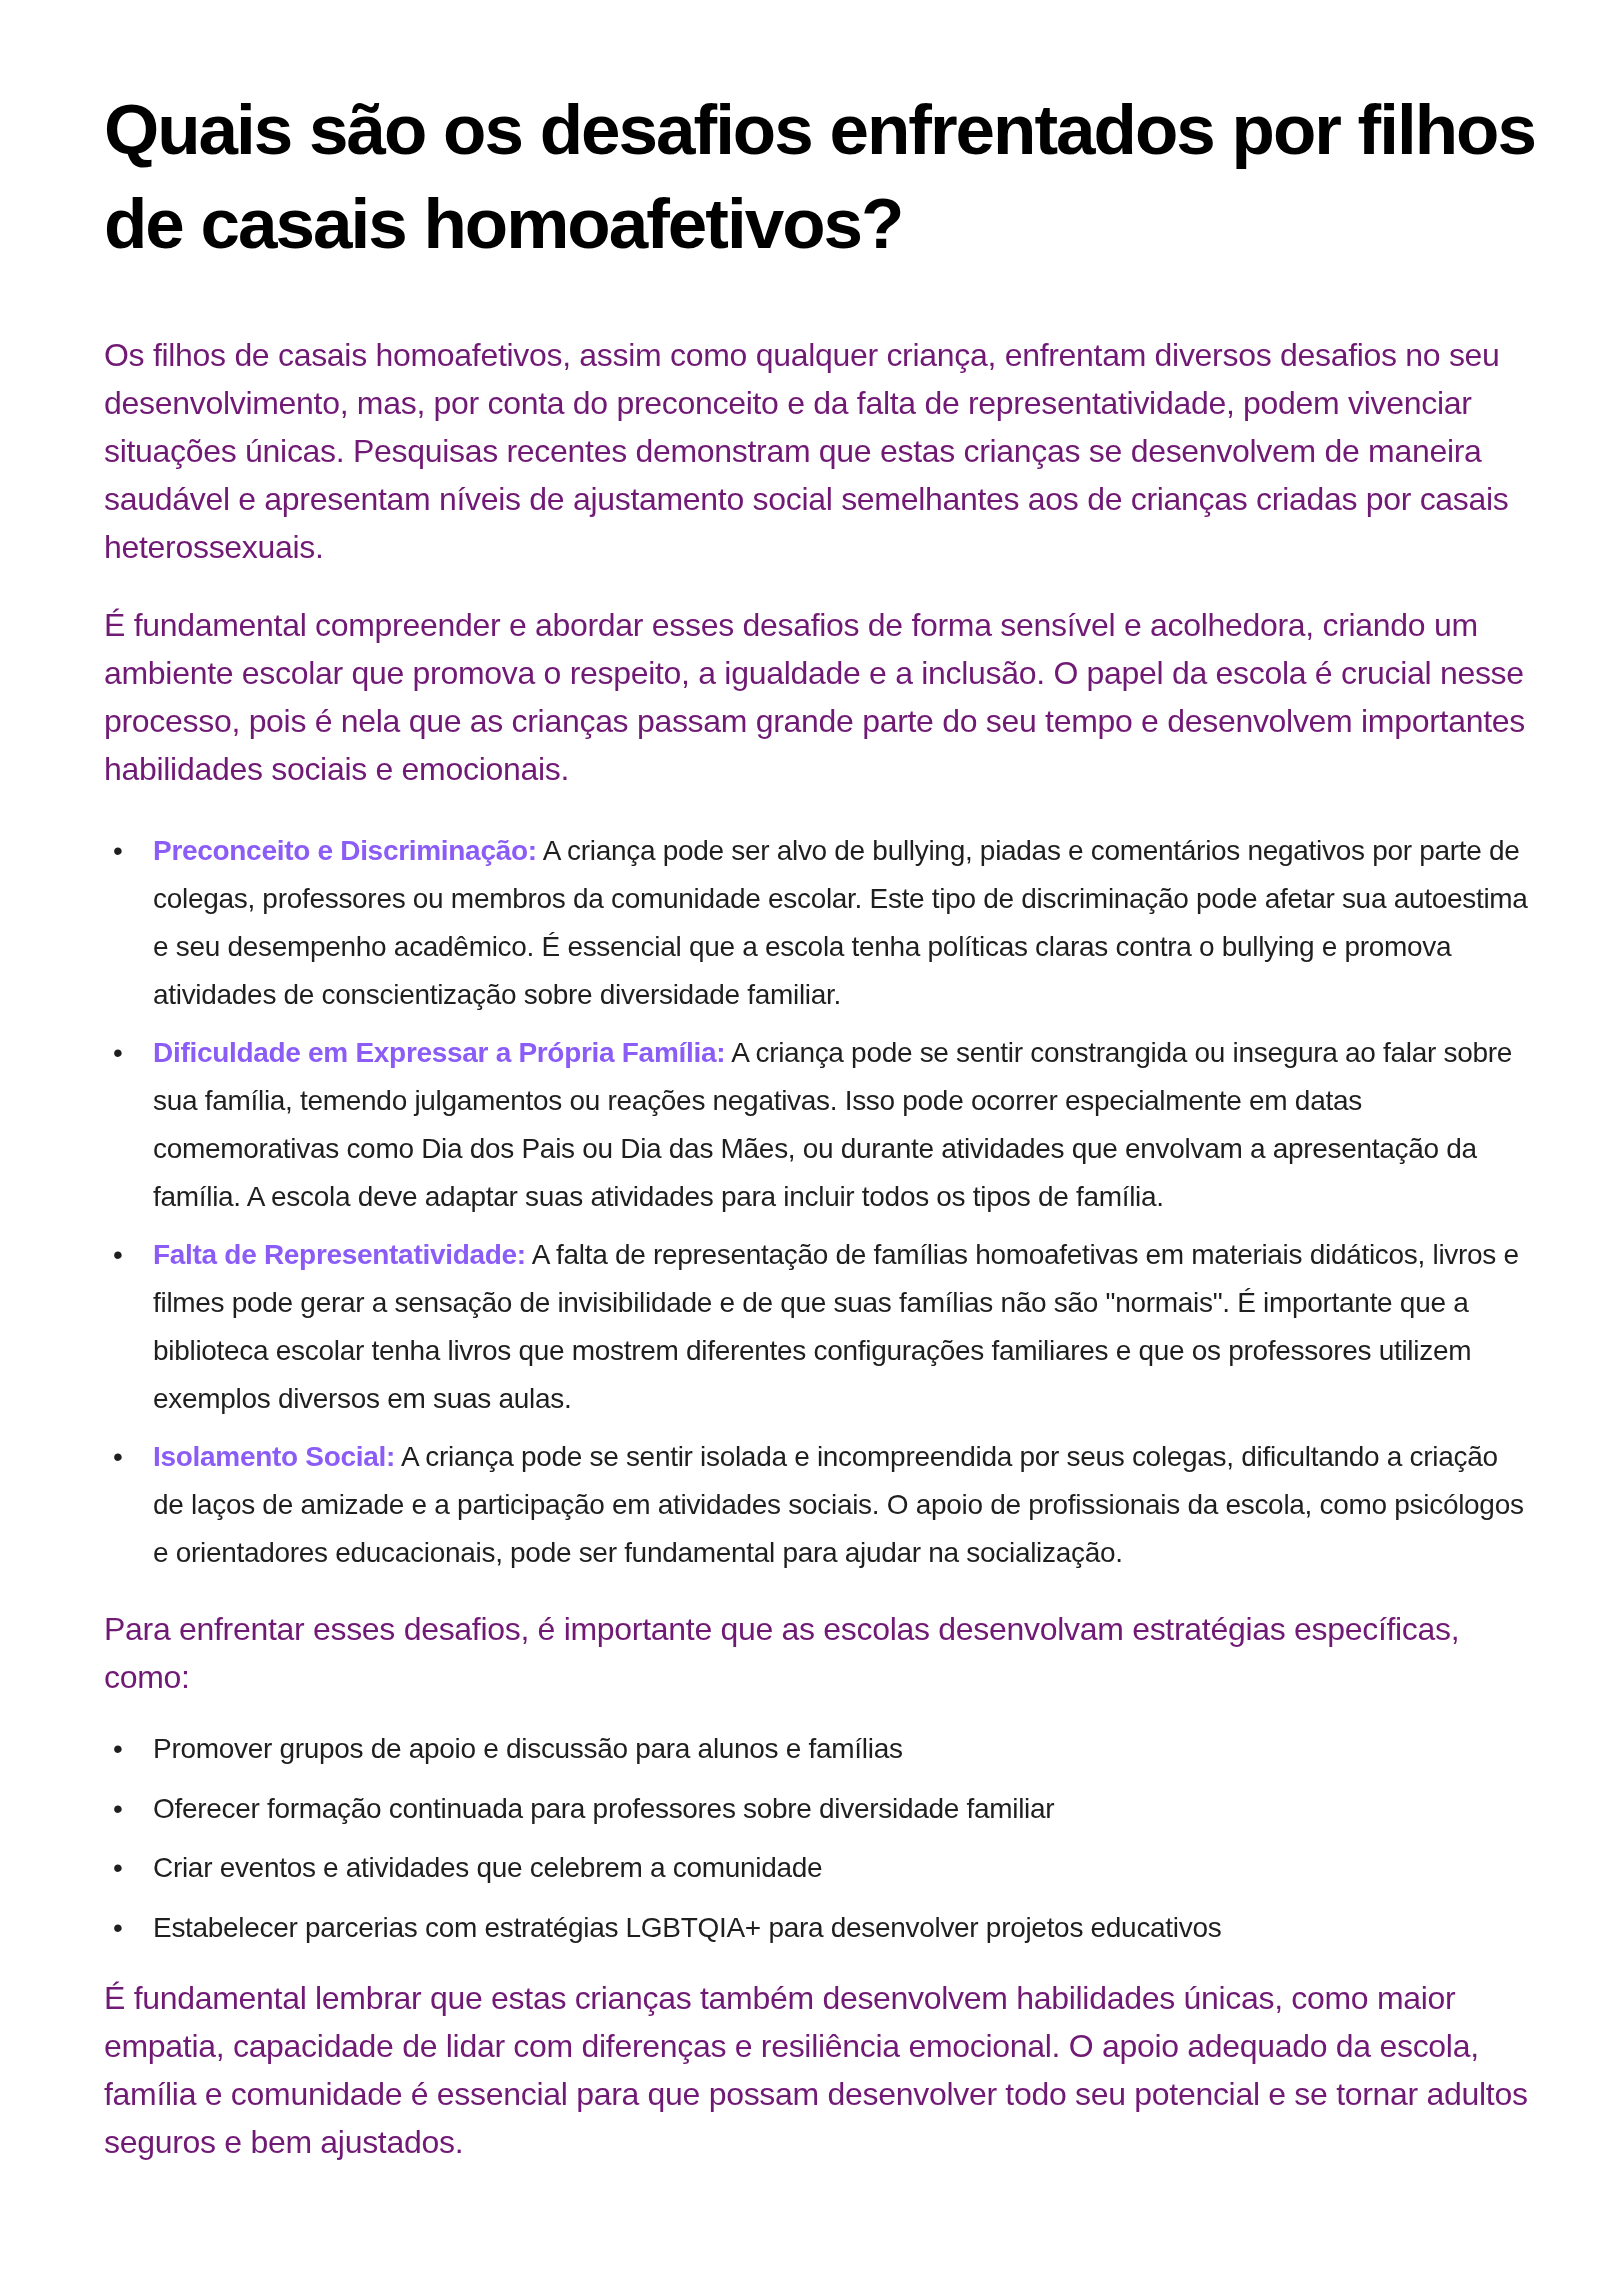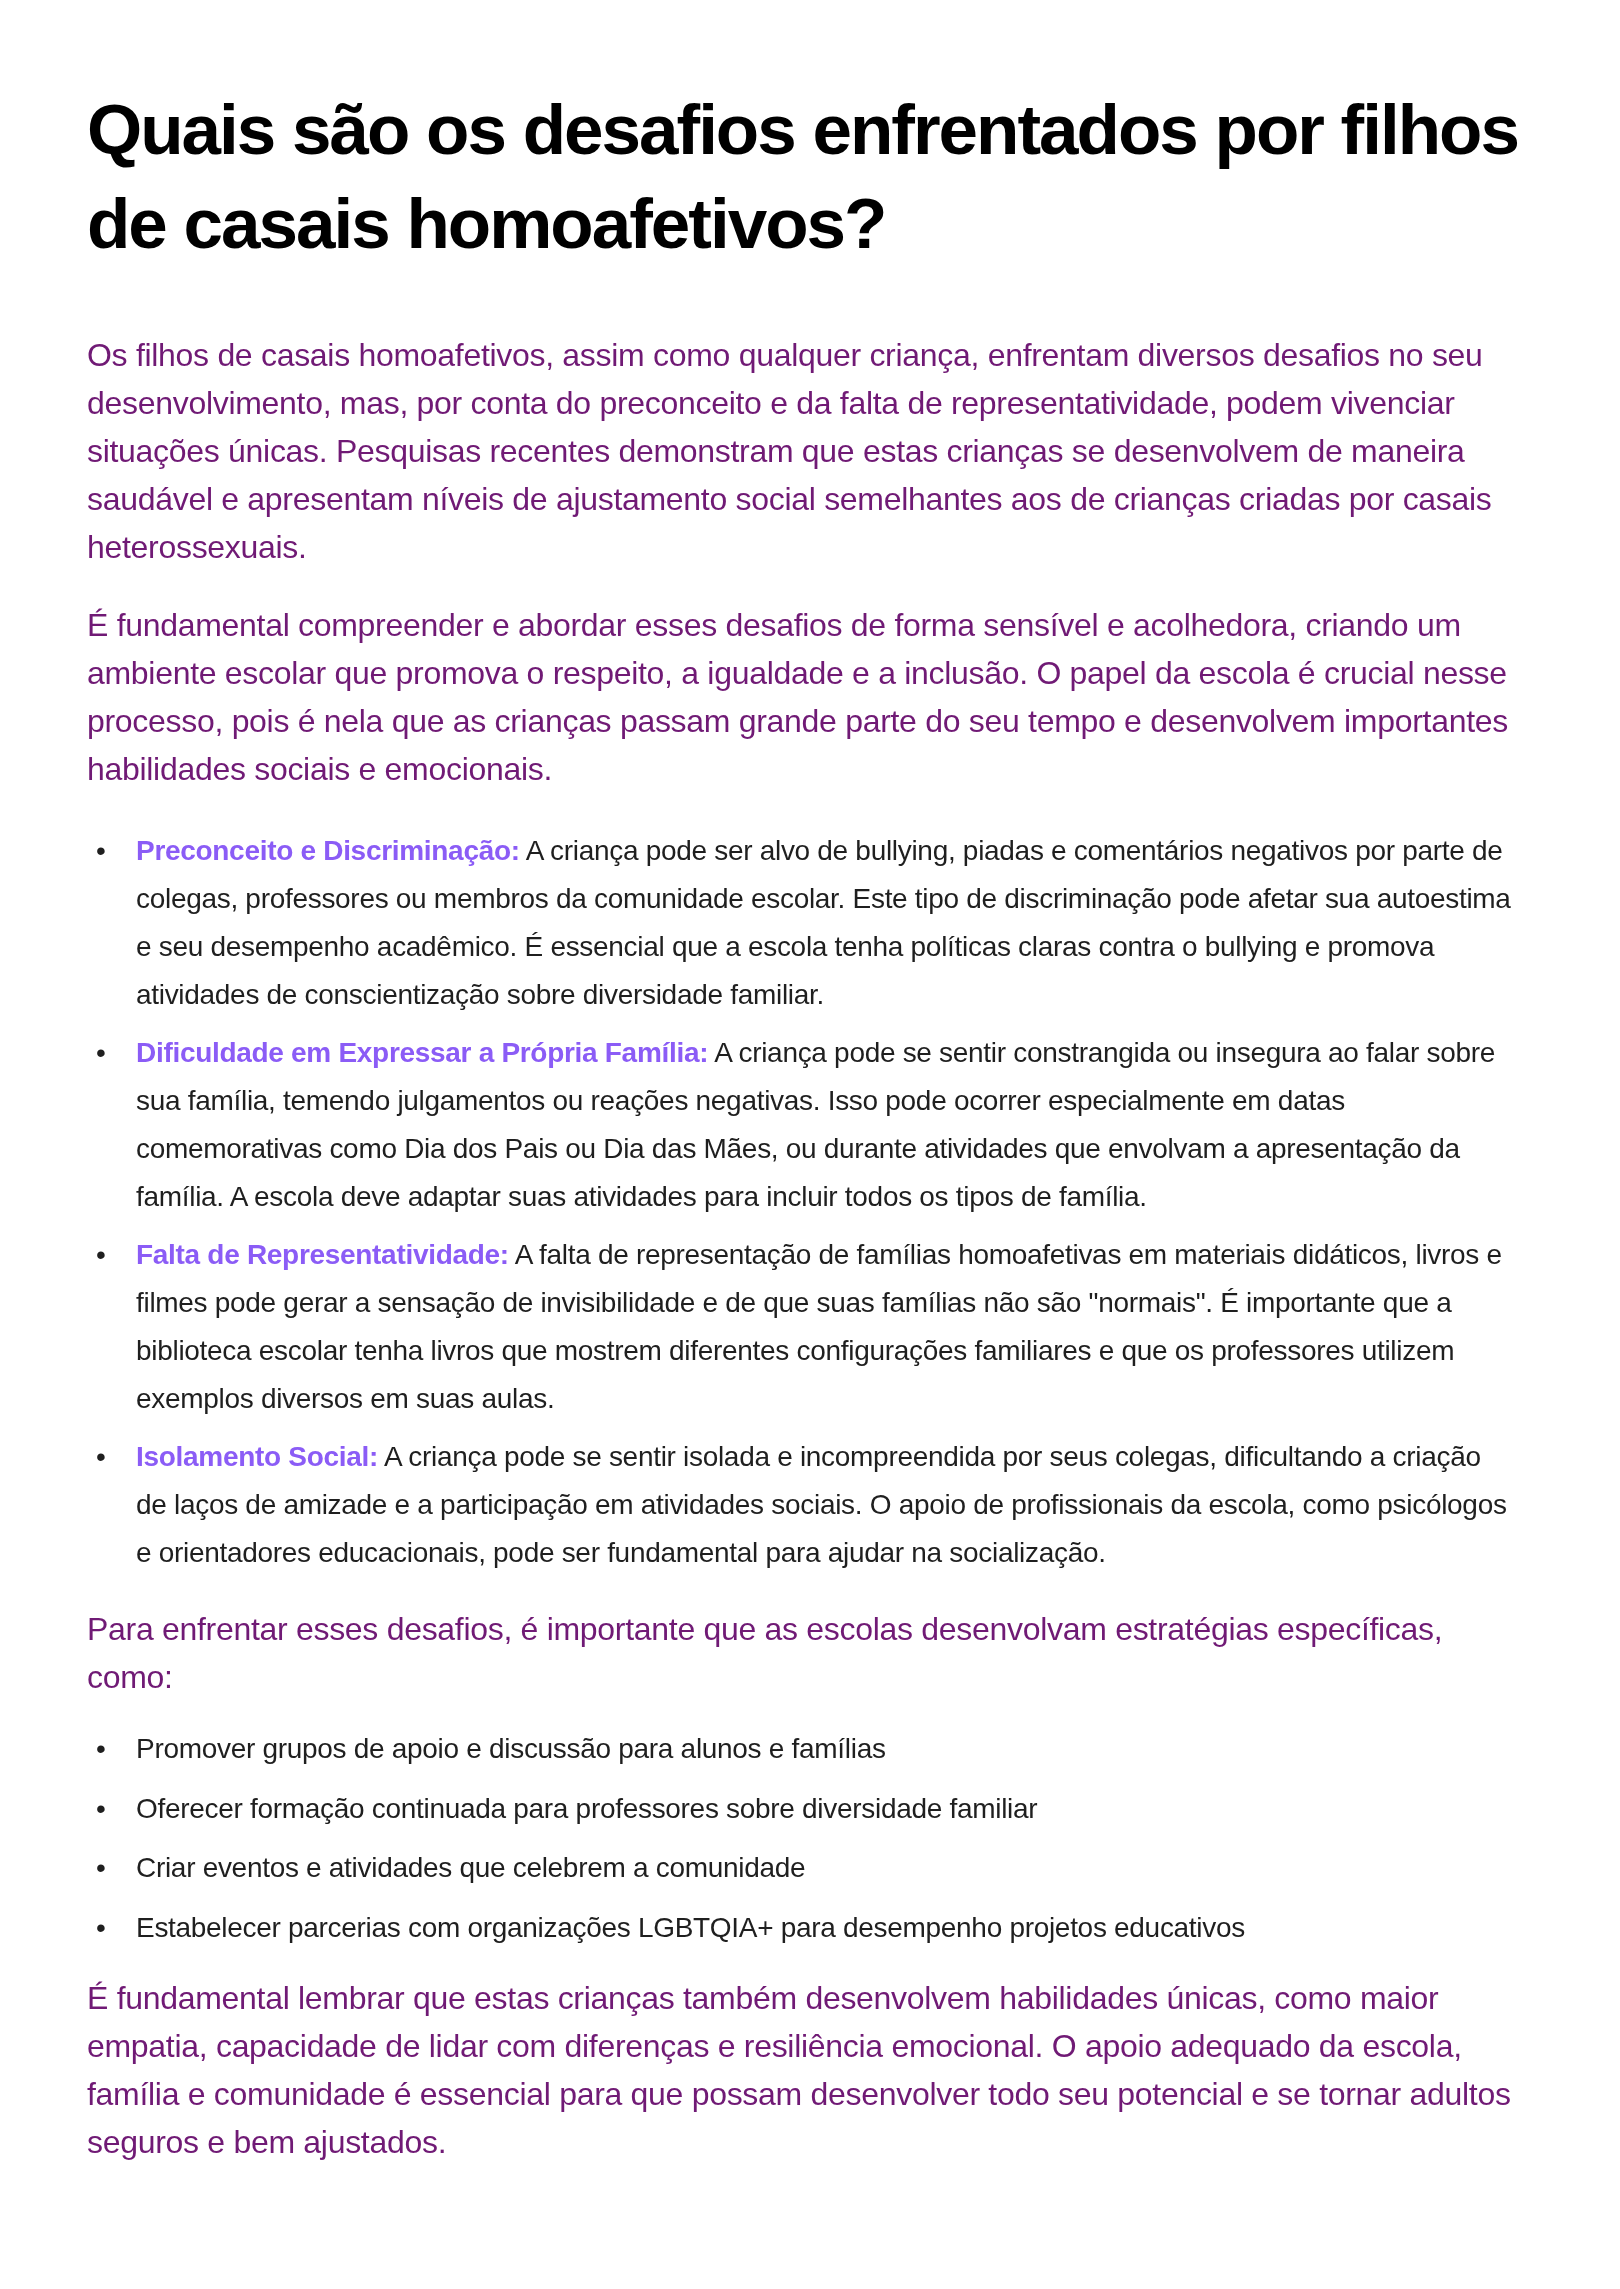--- a/index.html
+++ b/index.html
@@ -6,21 +6,21 @@
     body {
       width: 1620px;
       height: 2290px;
       position: relative;
       overflow: hidden;
       font-family: "Liberation Sans", sans-serif;
       color: #1f1f1f;
     }
     .page {
       position: absolute;
-      left: 87px;
+      left: 104px;
       top: 83px;
       width: 1431px;
     }
     h1 {
       margin: 0;
       font-family: "Liberation Sans", sans-serif;
       font-weight: 700;
       font-size: 71px;
       line-height: 94px;
       letter-spacing: -2px;
@@ -109,19 +109,19 @@
     <li>
       <span class="bullet">•</span>
       <span>Oferecer formação continuada para professores sobre diversidade familiar</span>
     </li>
     <li>
       <span class="bullet">•</span>
       <span>Criar eventos e atividades que celebrem a comunidade</span>
     </li>
     <li>
       <span class="bullet">•</span>
-      <span>Estabelecer parcerias com organizações LGBTQIA+ para desempenho projetos educativos</span>
+      <span>Estabelecer parcerias com estratégias LGBTQIA+ para desenvolver projetos educativos</span>
     </li>
   </ul>
 
   <p class="p4">É fundamental lembrar que estas crianças também desenvolvem habilidades únicas, como maior empatia, capacidade de lidar com diferenças e resiliência emocional. O apoio adequado da escola, família e comunidade é essencial para que possam desenvolver todo seu potencial e se tornar adultos seguros e bem ajustados.</p>
 </div>
 
 
 </body></html>

